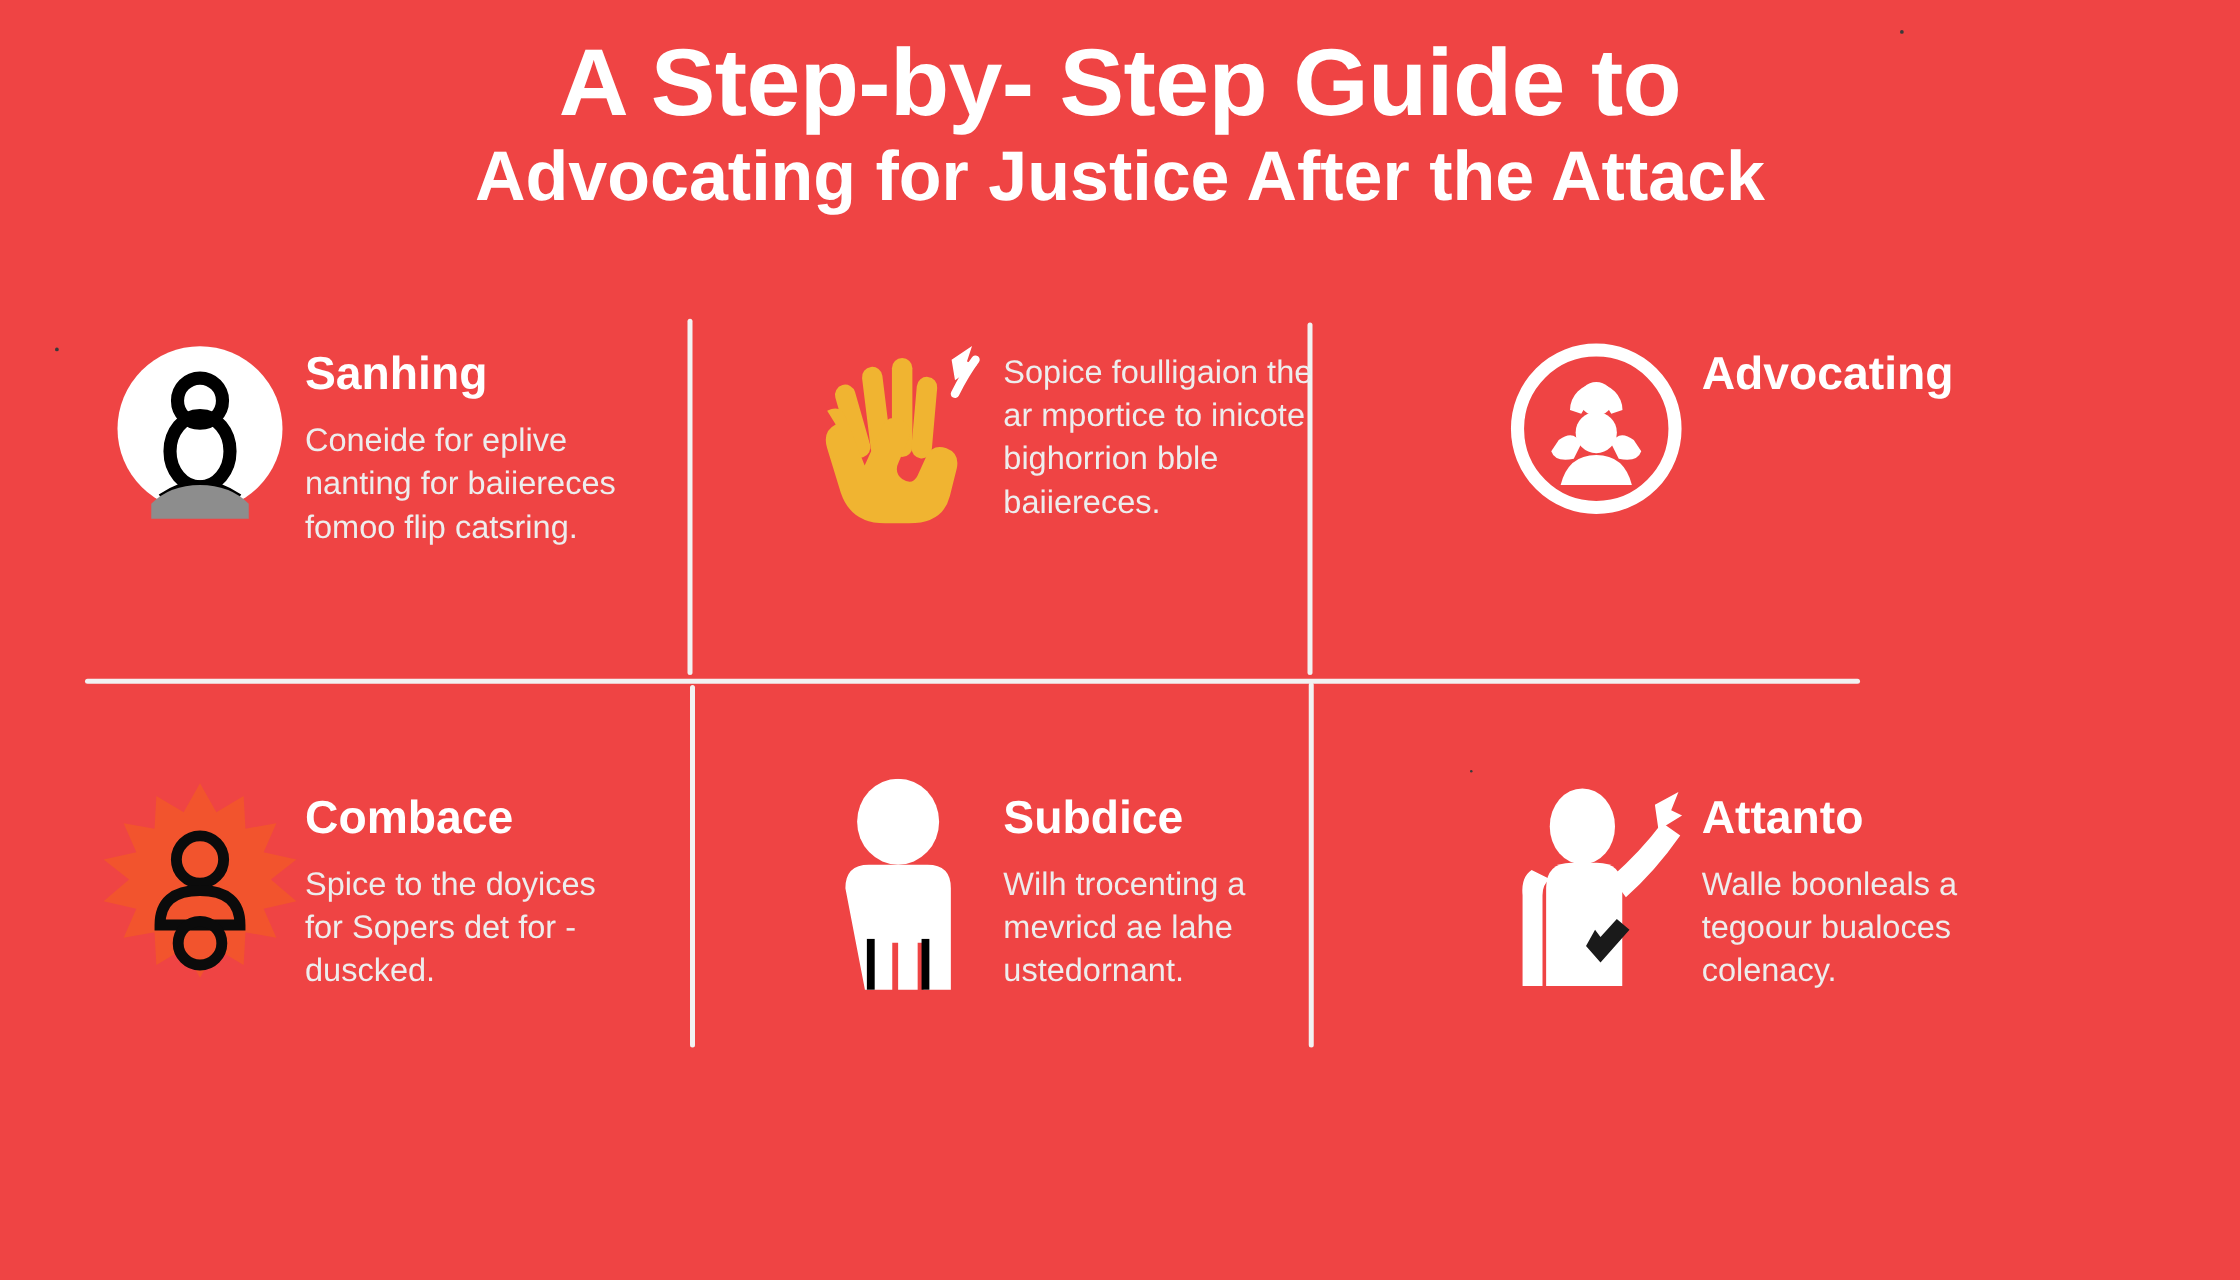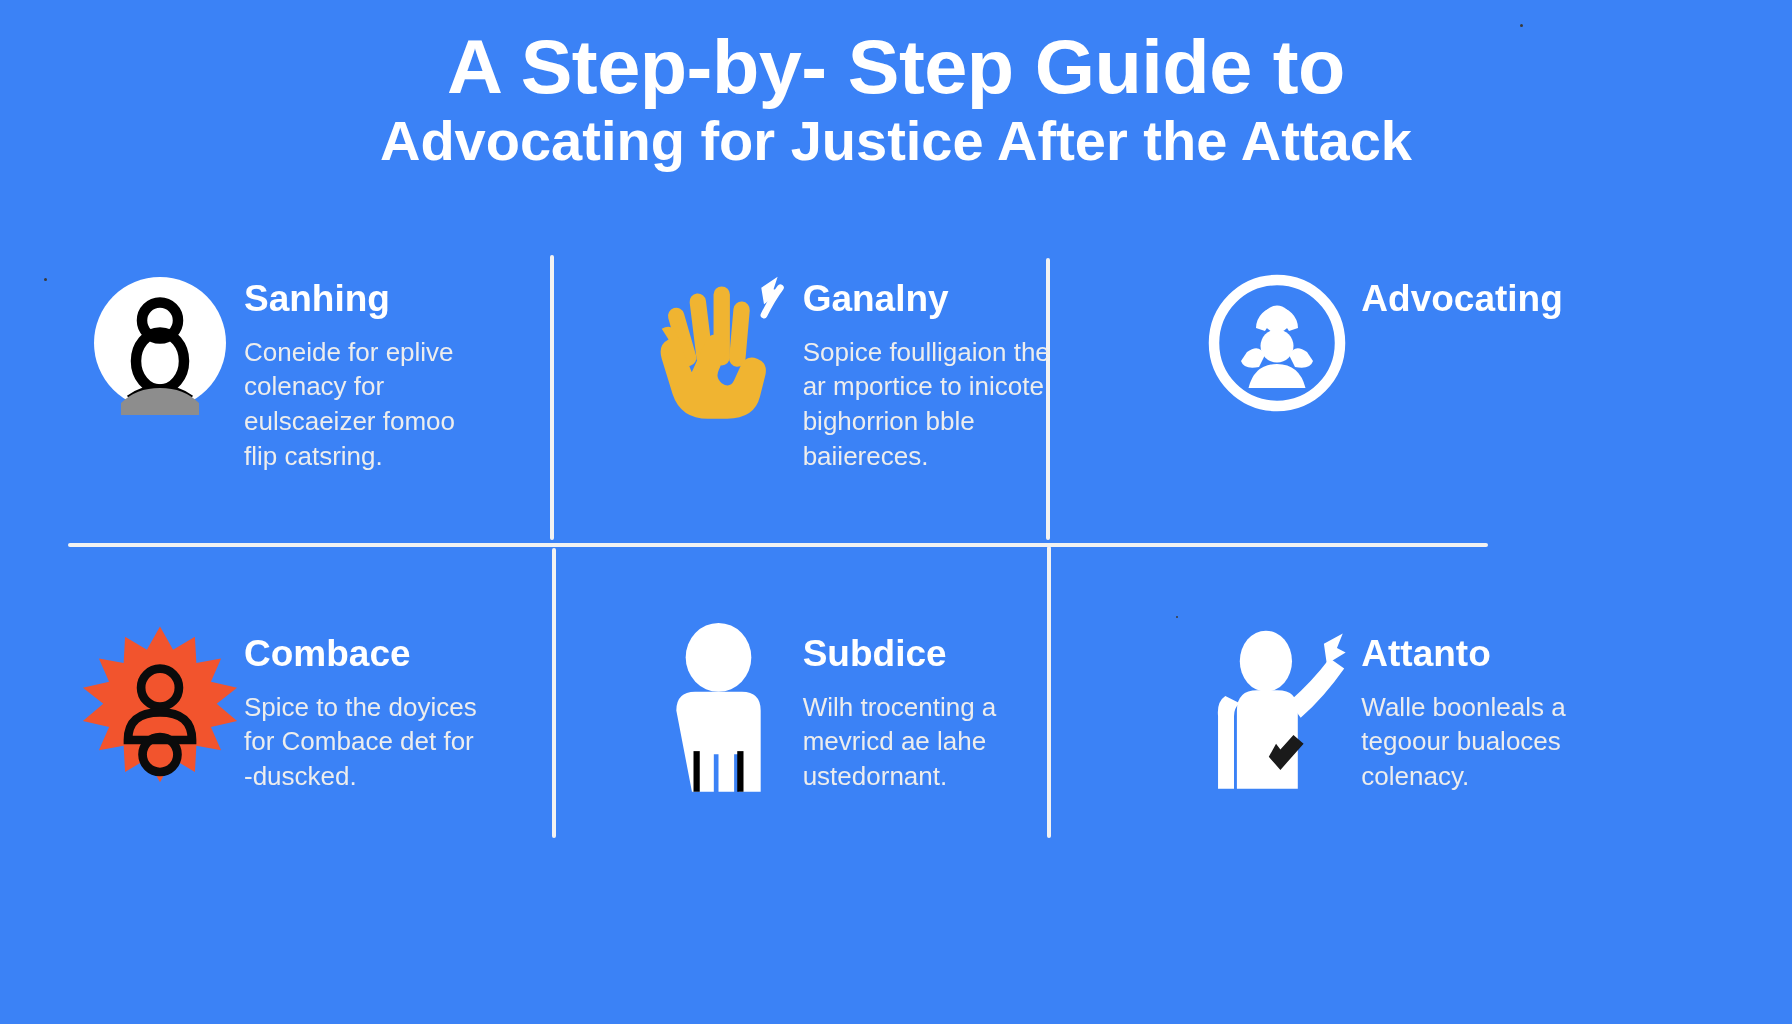--- a/index.html
+++ b/index.html
@@ -11,21 +11,21 @@
     width: 1792px;
     height: 1024px;
     overflow: hidden;
     font-family: "Liberation Sans", sans-serif;
     color: #ffffff;
     position: relative;
   }
   .poster {
     position: absolute;
     inset: 0;
-    background: #3b82f6;
+    background: #ef4444;
   }
   
   .speckle {
     position: absolute;
     width: 3px; height: 3px;
     border-radius: 50%;
     background: #3a3a3a;
     pointer-events: none;
   }
 
@@ -155,40 +155,39 @@
         <svg width="150" height="150" viewBox="0 0 100 100" aria-hidden="true">
           <circle cx="50" cy="50" r="44" fill="#ffffff"></circle>
           <circle cx="50" cy="35" r="12" fill="none" stroke="#000000" stroke-width="7"></circle>
           <ellipse cx="50" cy="62" rx="16" ry="19" fill="none" stroke="#000000" stroke-width="7"></ellipse>
           <path d="M30 88 Q50 74 70 88" fill="none" stroke="#000000" stroke-width="7"></path>
           <path d="M24 90 q10 -10 26 -10 q16 0 26 10 l0 8 l-52 0 z" fill="#8d8d8d"></path>
         </svg>
       </div>
       <div class="card-text">
         <div class="card-title">Sanhing</div>
-        <div class="card-body">Coneide for eplive colenacy for eulscaeizer fomoo flip catsring.</div>
+        <div class="card-body">Coneide for eplive nanting for baiiereces fomoo flip catsring.</div>
       </div>
     </div>
 
     <div class="cell row1">
       <div class="icon-wrap">
         <svg width="150" height="165" viewBox="0 0 110 120" aria-hidden="true">
           <g fill="#f0b431">
             <rect x="22" y="28" width="12" height="44" rx="6" transform="rotate(-16 28 50)"></rect>
             <rect x="36" y="18" width="12" height="54" rx="6" transform="rotate(-7 42 45)"></rect>
             <rect x="51" y="13" width="12" height="58" rx="6"></rect>
             <rect x="64" y="24" width="12" height="48" rx="6" transform="rotate(5 70 48)"></rect>
             <path d="M18 52 q-8 4 -5 14 l8 26 q6 18 26 18 l14 0 q20 0 24 -16 l4 -16 q2 -9 -6 -12 q-8 -3 -12 5 l-5 11 q-3 6 -9 2 q-5 -4 -2 -10 l6 -14 q3 -8 -5 -11 q-8 -3 -11 5 l-10 22 l-11 -28 q-3 -8 -11 -4 z"></path>
           </g>
           <path d="M86 14 l12 -8 l-3 9 l6 2 l-13 9 z" fill="#ffffff"></path>
           <path d="M88 34 q6 -12 12 -20" stroke="#ffffff" stroke-width="5" fill="none" stroke-linecap="round"></path>
         </svg>
       </div>
       <div class="card-text">
-        <div class="card-title">Ganalny</div>
         <div class="card-body">Sopice foulligaion the ar mportice to inicote bighorrion bble baiiereces.</div>
       </div>
     </div>
 
     <div class="cell row1">
       <div class="icon-wrap">
         <svg width="150" height="150" viewBox="0 0 100 100" aria-hidden="true">
           <circle cx="50" cy="50" r="42" fill="none" stroke="#ffffff" stroke-width="7"></circle>
           <circle cx="50" cy="34" r="9" fill="#ffffff"></circle>
           <path d="M36 40 a14 14 0 0 1 28 0 l-6 2 a9 9 0 0 0 -16 0 z" fill="#ffffff"></path>
@@ -207,21 +206,21 @@
       <div class="icon-wrap">
         <svg width="160" height="170" viewBox="0 0 110 116" aria-hidden="true">
           <path d="M55 2 L64 18 L79 9 L80 27 L97 24 L90 40 L108 44 L94 55 L108 67 L90 71 L97 87 L80 84 L79 102 L64 93 L55 109 L46 93 L31 102 L30 84 L13 87 L20 71 L2 67 L16 55 L2 44 L20 40 L13 24 L30 27 L31 9 L46 18 Z" fill="#f2542d"></path>
           <circle cx="55" cy="44" r="13" fill="none" stroke="#0b0b0b" stroke-width="6"></circle>
           <path d="M33 80 q0 -19 22 -19 q22 0 22 19 z" fill="none" stroke="#0b0b0b" stroke-width="6"></path>
           <circle cx="55" cy="90" r="12" fill="none" stroke="#0b0b0b" stroke-width="6"></circle>
         </svg>
       </div>
       <div class="card-text">
         <div class="card-title">Combace</div>
-        <div class="card-body">Spice to the doyices for Combace det for -duscked.</div>
+        <div class="card-body">Spice to the doyices for Sopers det for -duscked.</div>
       </div>
     </div>
 
     <div class="cell row2">
       <div class="icon-wrap">
         <svg width="125" height="175" viewBox="0 0 80 112" aria-hidden="true">
           <ellipse cx="40" cy="22" rx="21" ry="22" fill="#ffffff"></ellipse>
           <path d="M13 56 q0 -12 12 -12 l30 0 q12 0 12 12 l0 52 l-14 0 l0 -24 l-3 0 l0 24 l-10 0 l0 -24 l-3 0 l0 24 l-14 0 z" fill="#ffffff"></path>
           <rect x="24" y="82" width="4" height="26" fill="#000000"></rect>
           <rect x="52" y="82" width="4" height="26" fill="#000000"></rect>

